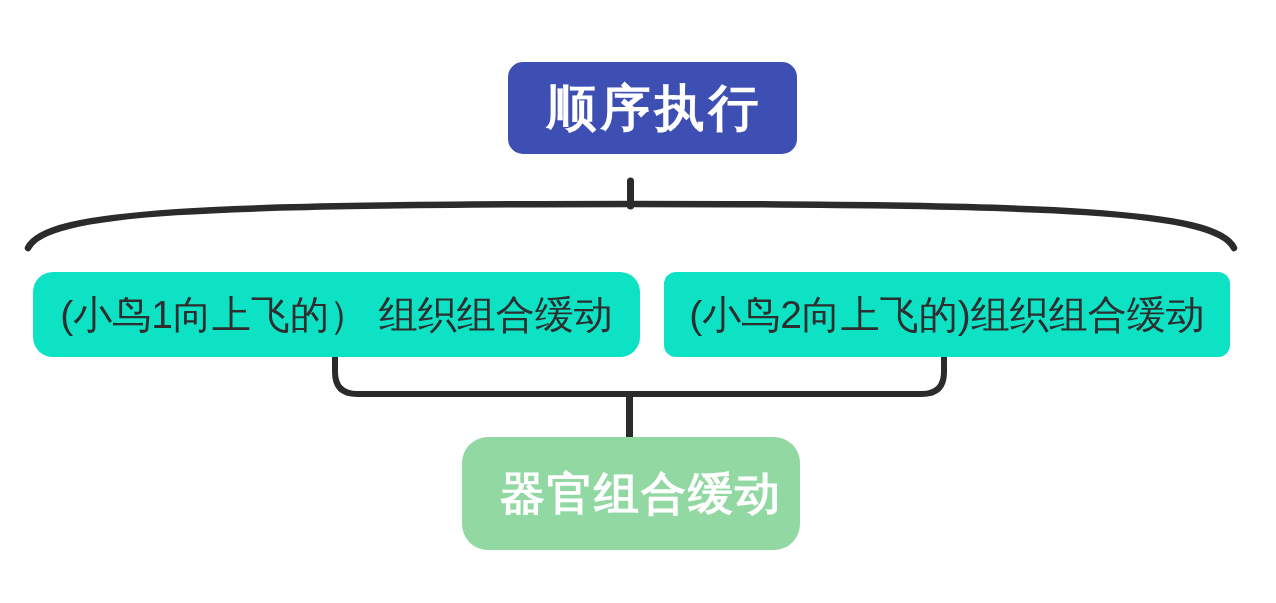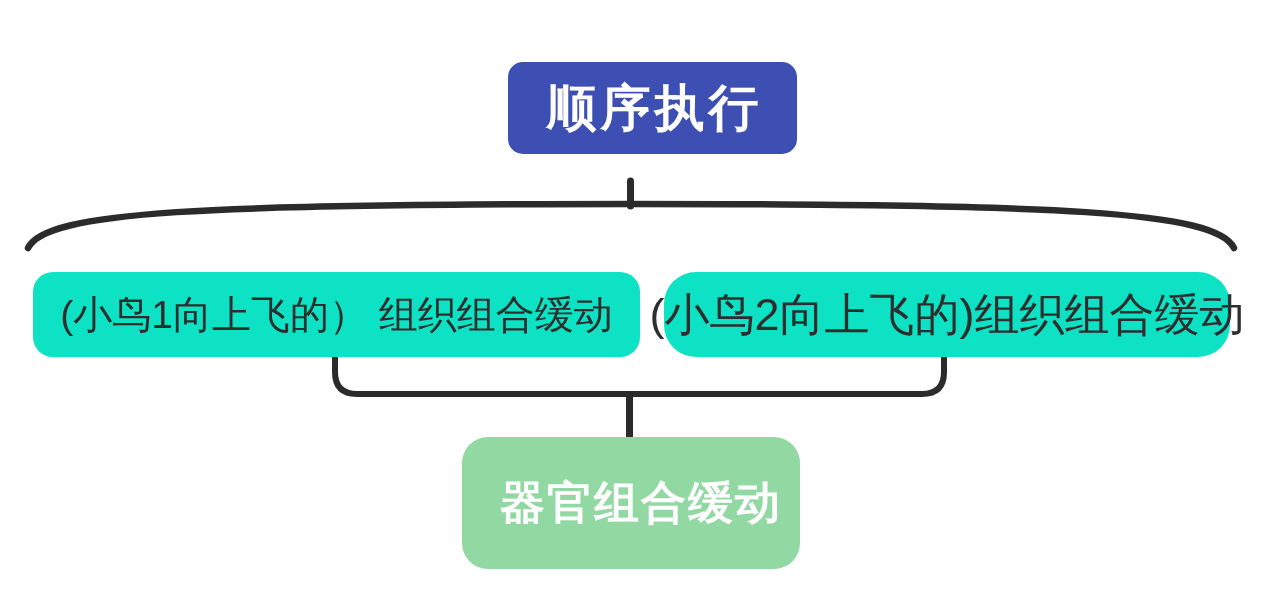--- a/index.html
+++ b/index.html
@@ -50,29 +50,29 @@
     height: 85px;
     border-radius: 20px;
     font-size: 39px;
     font-weight: 400;
   }
   .node-child-right {
     left: 664px;
     top: 272px;
     width: 566px;
     height: 85px;
-    border-radius: 32px;
-    font-size: 45px;
+    border-radius: 12px;
+    font-size: 39px;
     font-weight: 400;
   }
   .node-merge {
     left: 462px;
     top: 437px;
     width: 338px;
-    height: 132px;
+    height: 113px;
     border-radius: 26px;
     font-size: 45px;
     font-weight: 800;
     letter-spacing: 2px;
     padding-left: 20px;
   }
   .node-label {
     display: inline-block;
   }
 </style>

